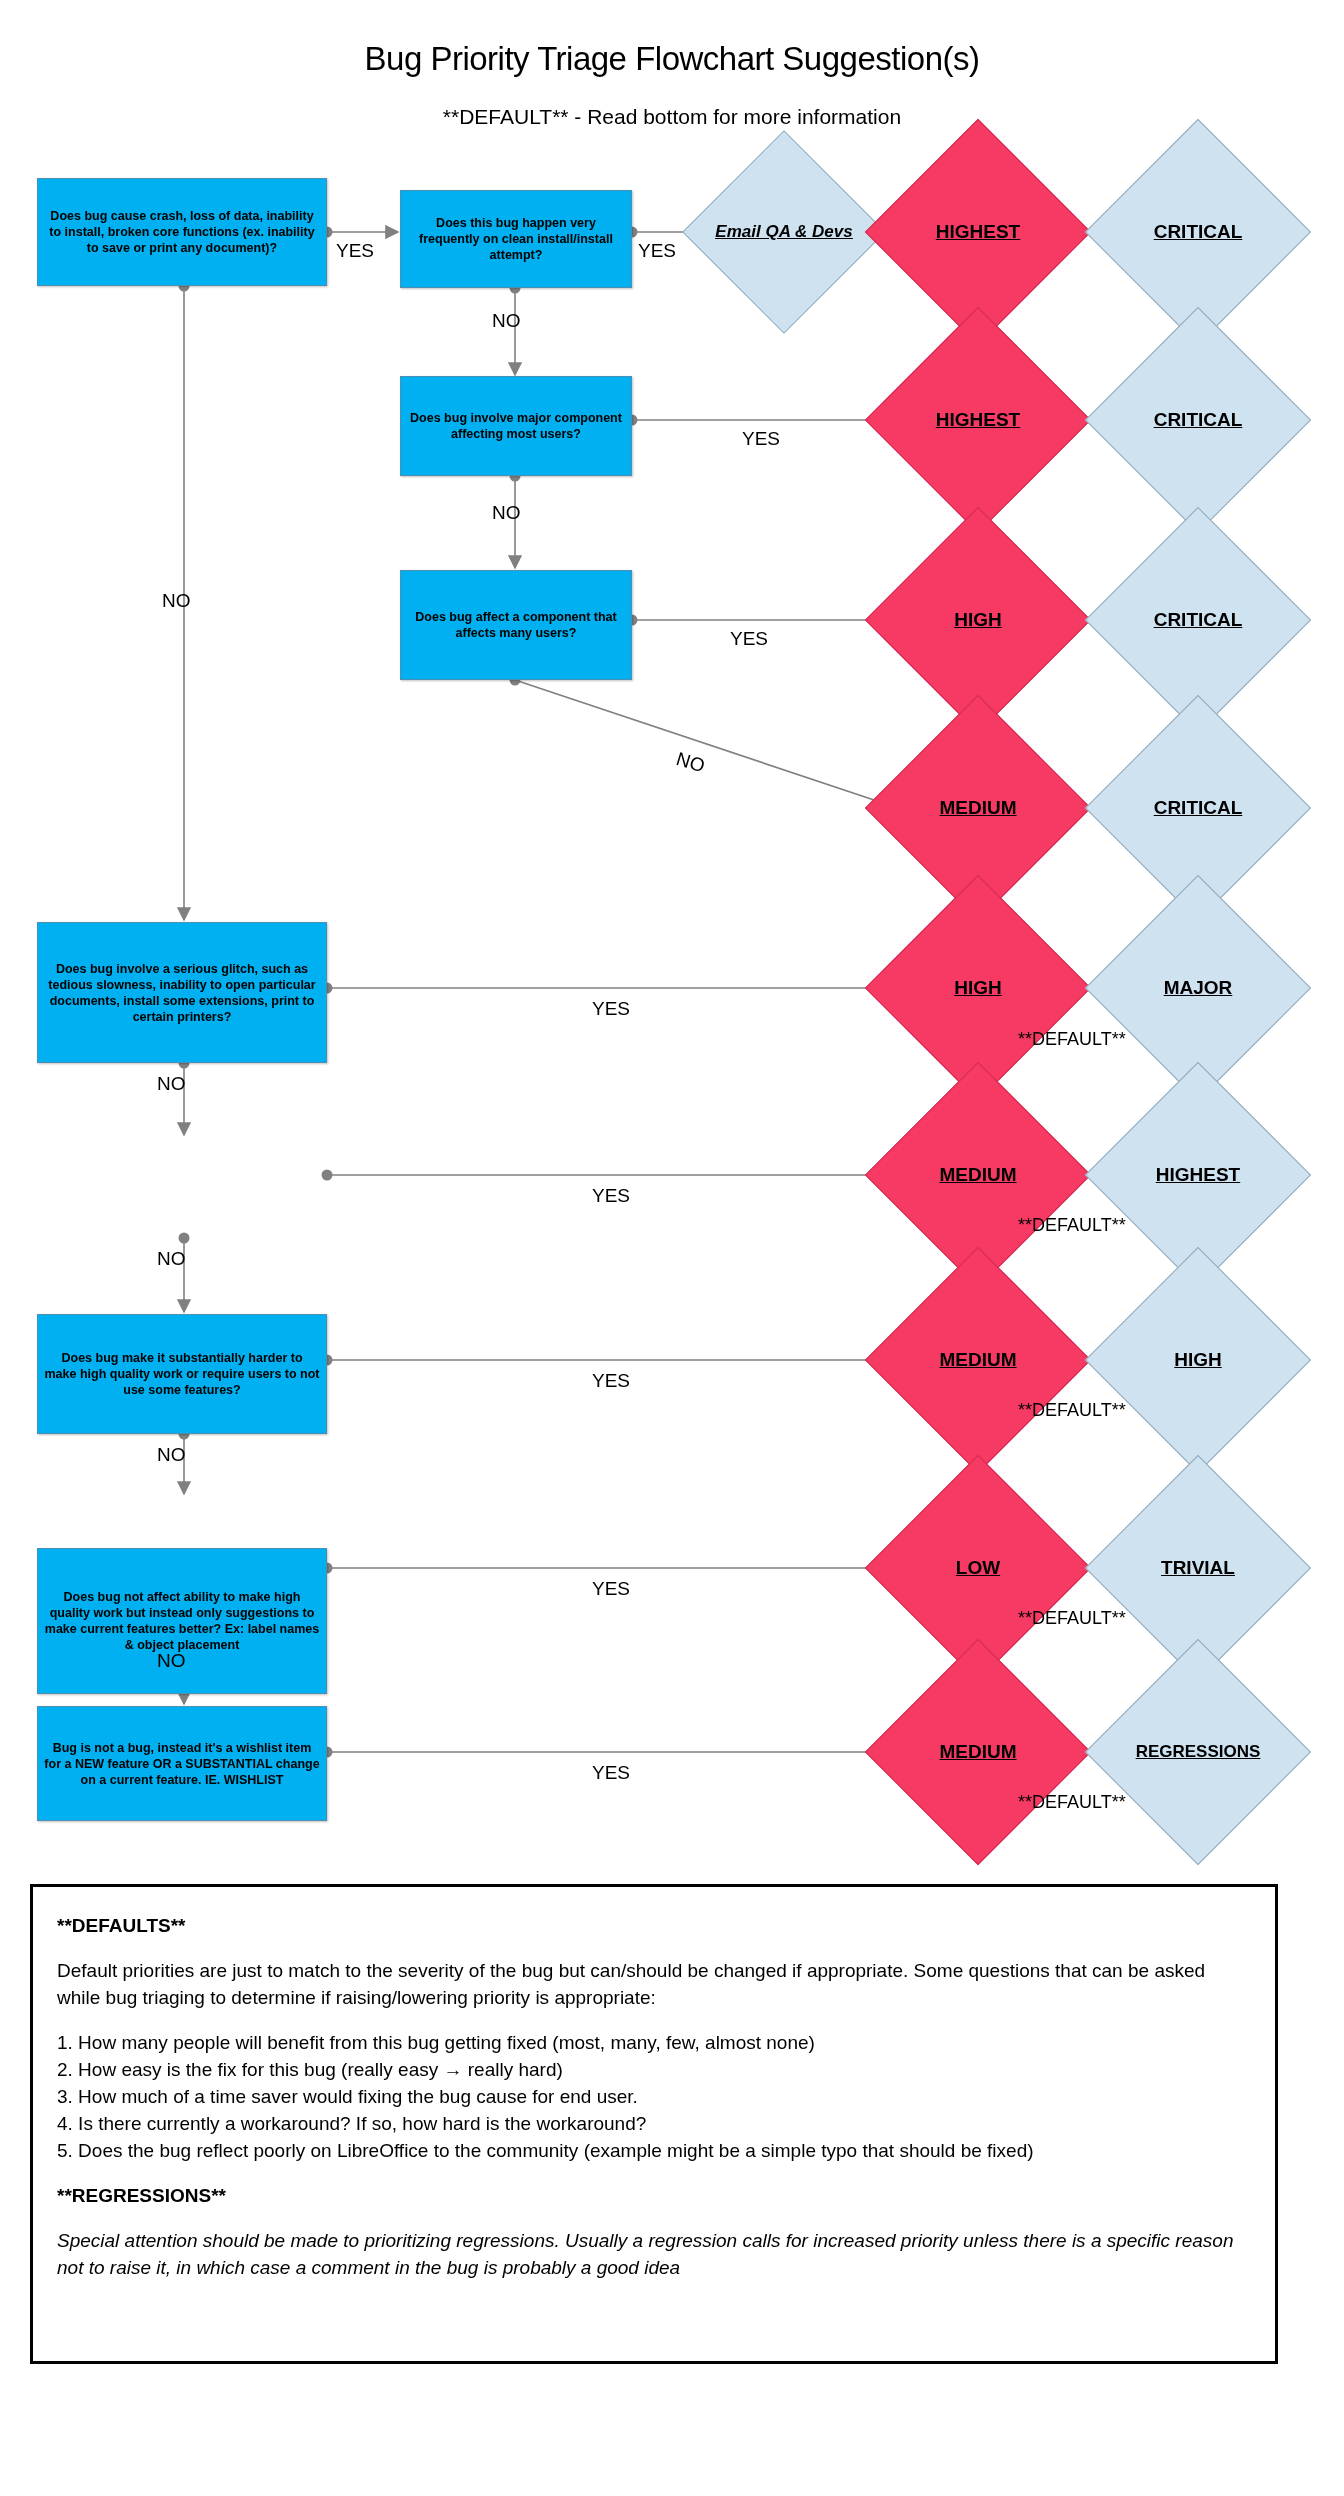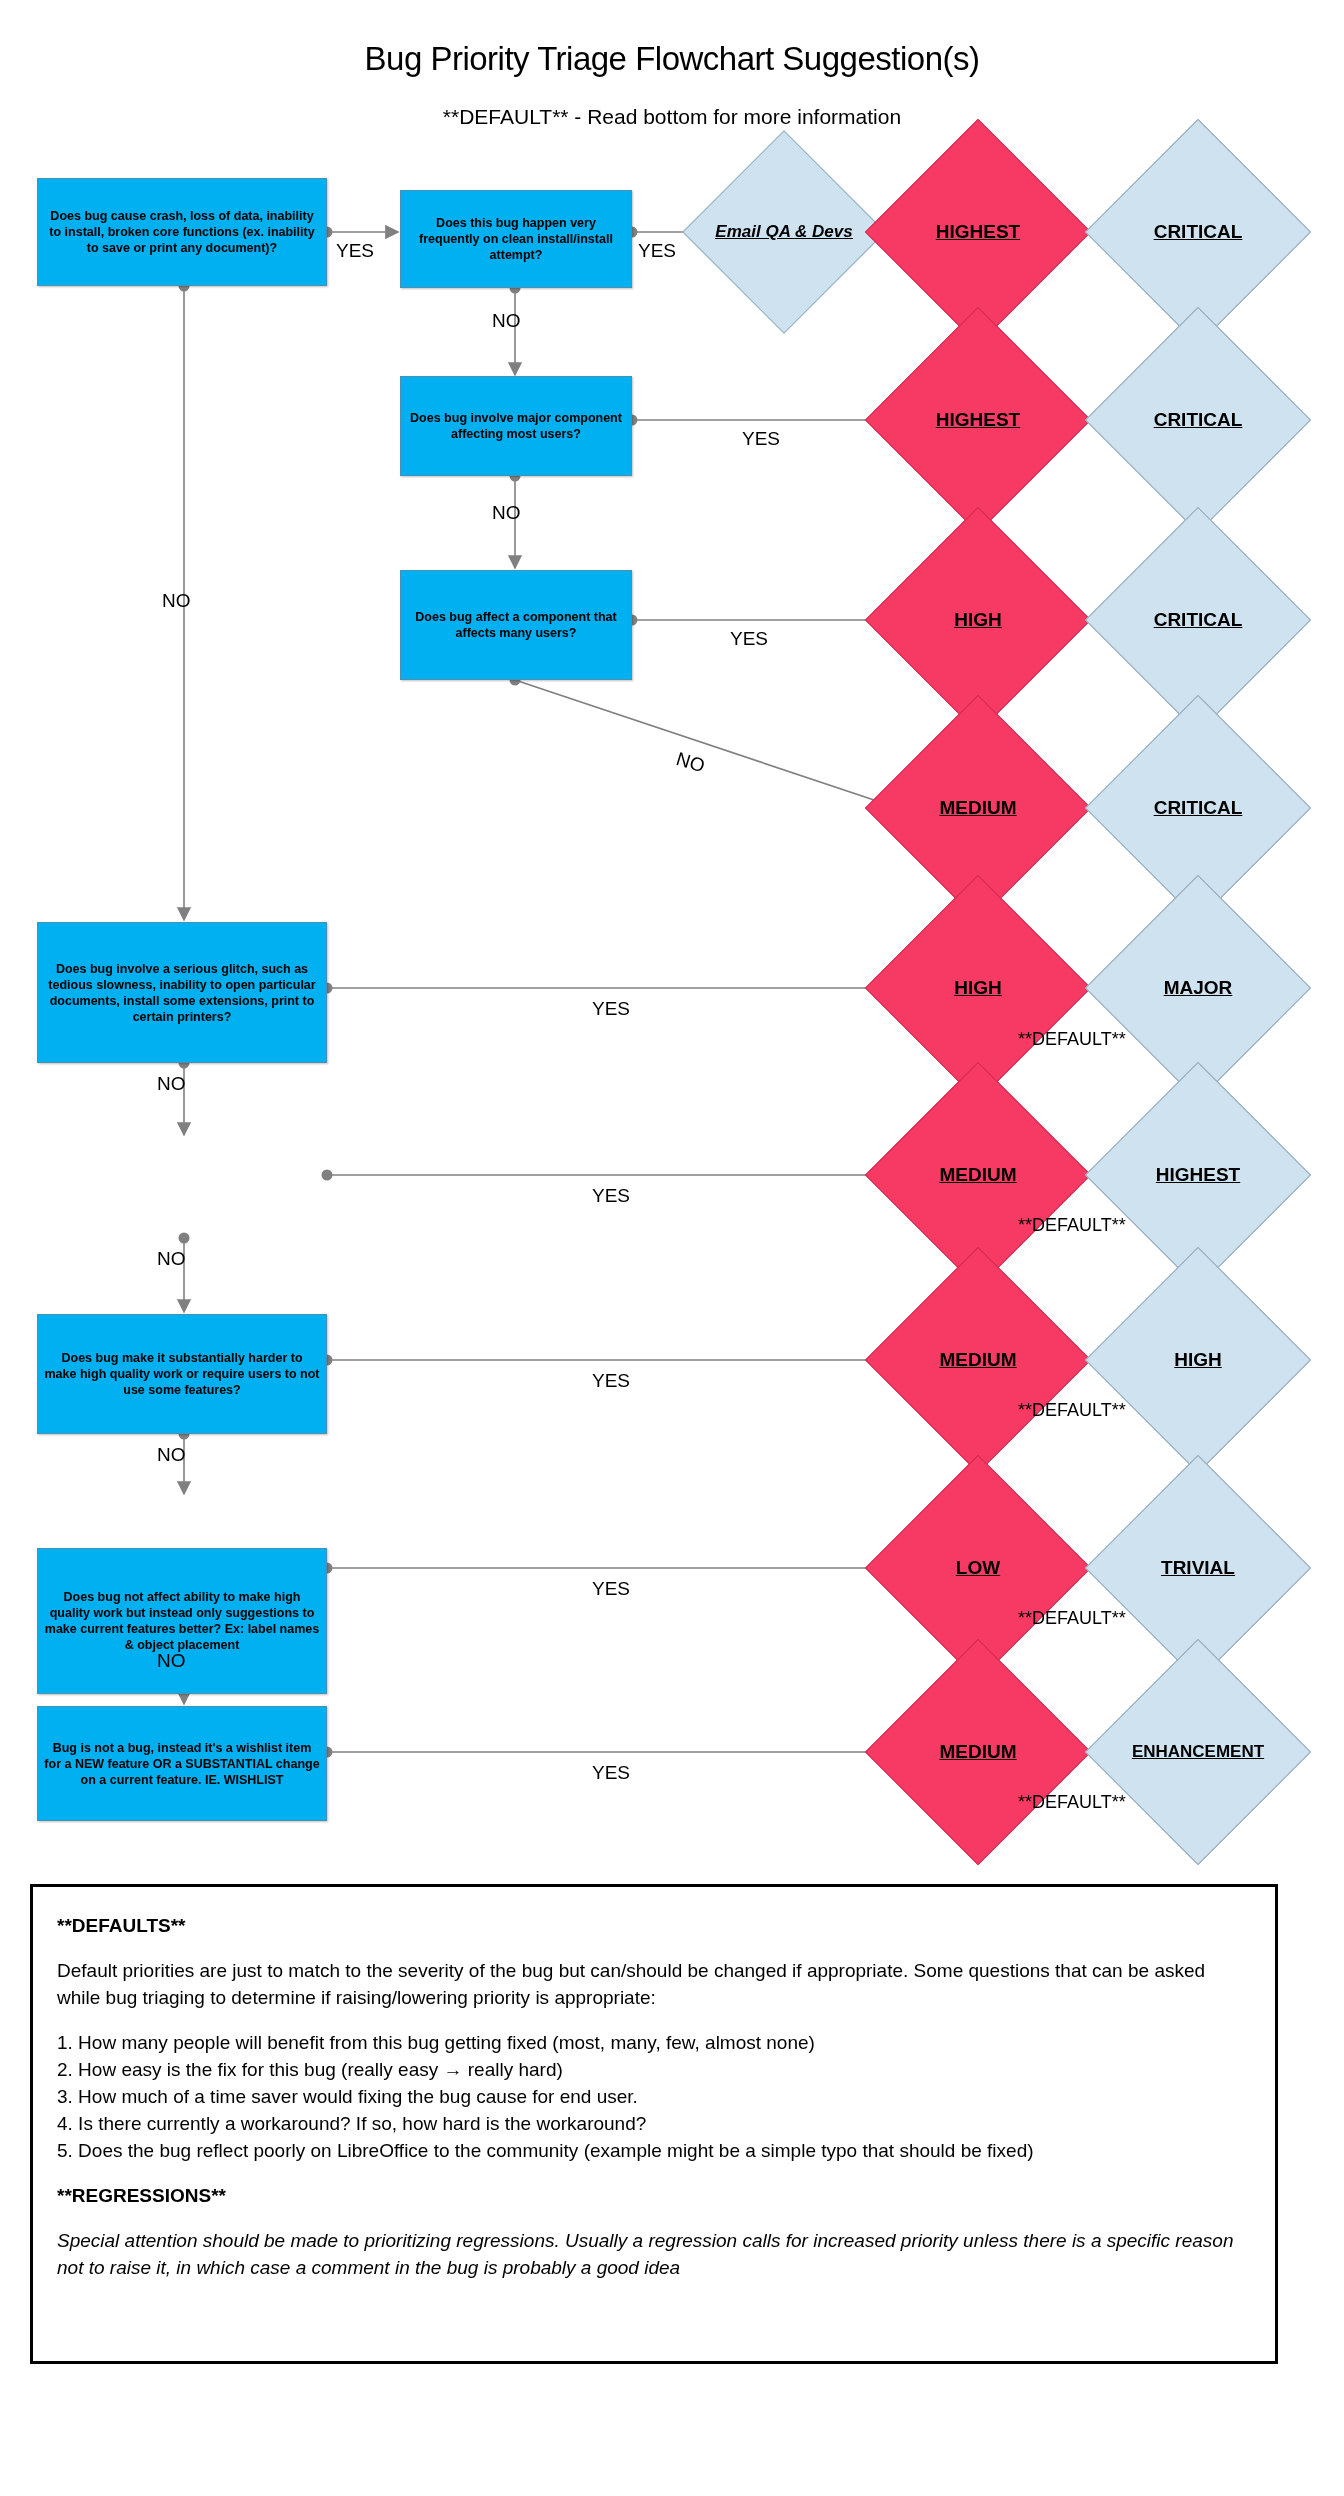--- a/index.html
+++ b/index.html
@@ -279,21 +279,21 @@
   <div class="diamond sev" style="left:1118px; top:1280px; width:160px; height:160px;">
     <div class="shape"></div>
     <div class="lbl">HIGH</div>
   </div>
   <div class="diamond sev" style="left:1118px; top:1488px; width:160px; height:160px;">
     <div class="shape"></div>
     <div class="lbl">TRIVIAL</div>
   </div>
   <div class="diamond sev" style="left:1118px; top:1672px; width:160px; height:160px;">
     <div class="shape"></div>
-    <div class="lbl small">ENHANCEMENT</div>
+    <div class="lbl small">REGRESSIONS</div>
   </div>
 
   <div class="elabel" style="left:336px; top:240px;">YES</div>
   <div class="elabel" style="left:638px; top:240px;">YES</div>
   <div class="elabel" style="left:492px; top:310px;">NO</div>
   <div class="elabel" style="left:742px; top:428px;">YES</div>
   <div class="elabel" style="left:492px; top:502px;">NO</div>
   <div class="elabel" style="left:730px; top:628px;">YES</div>
   <div class="elabel tilt" style="left:680px; top:748px;">NO</div>
 

